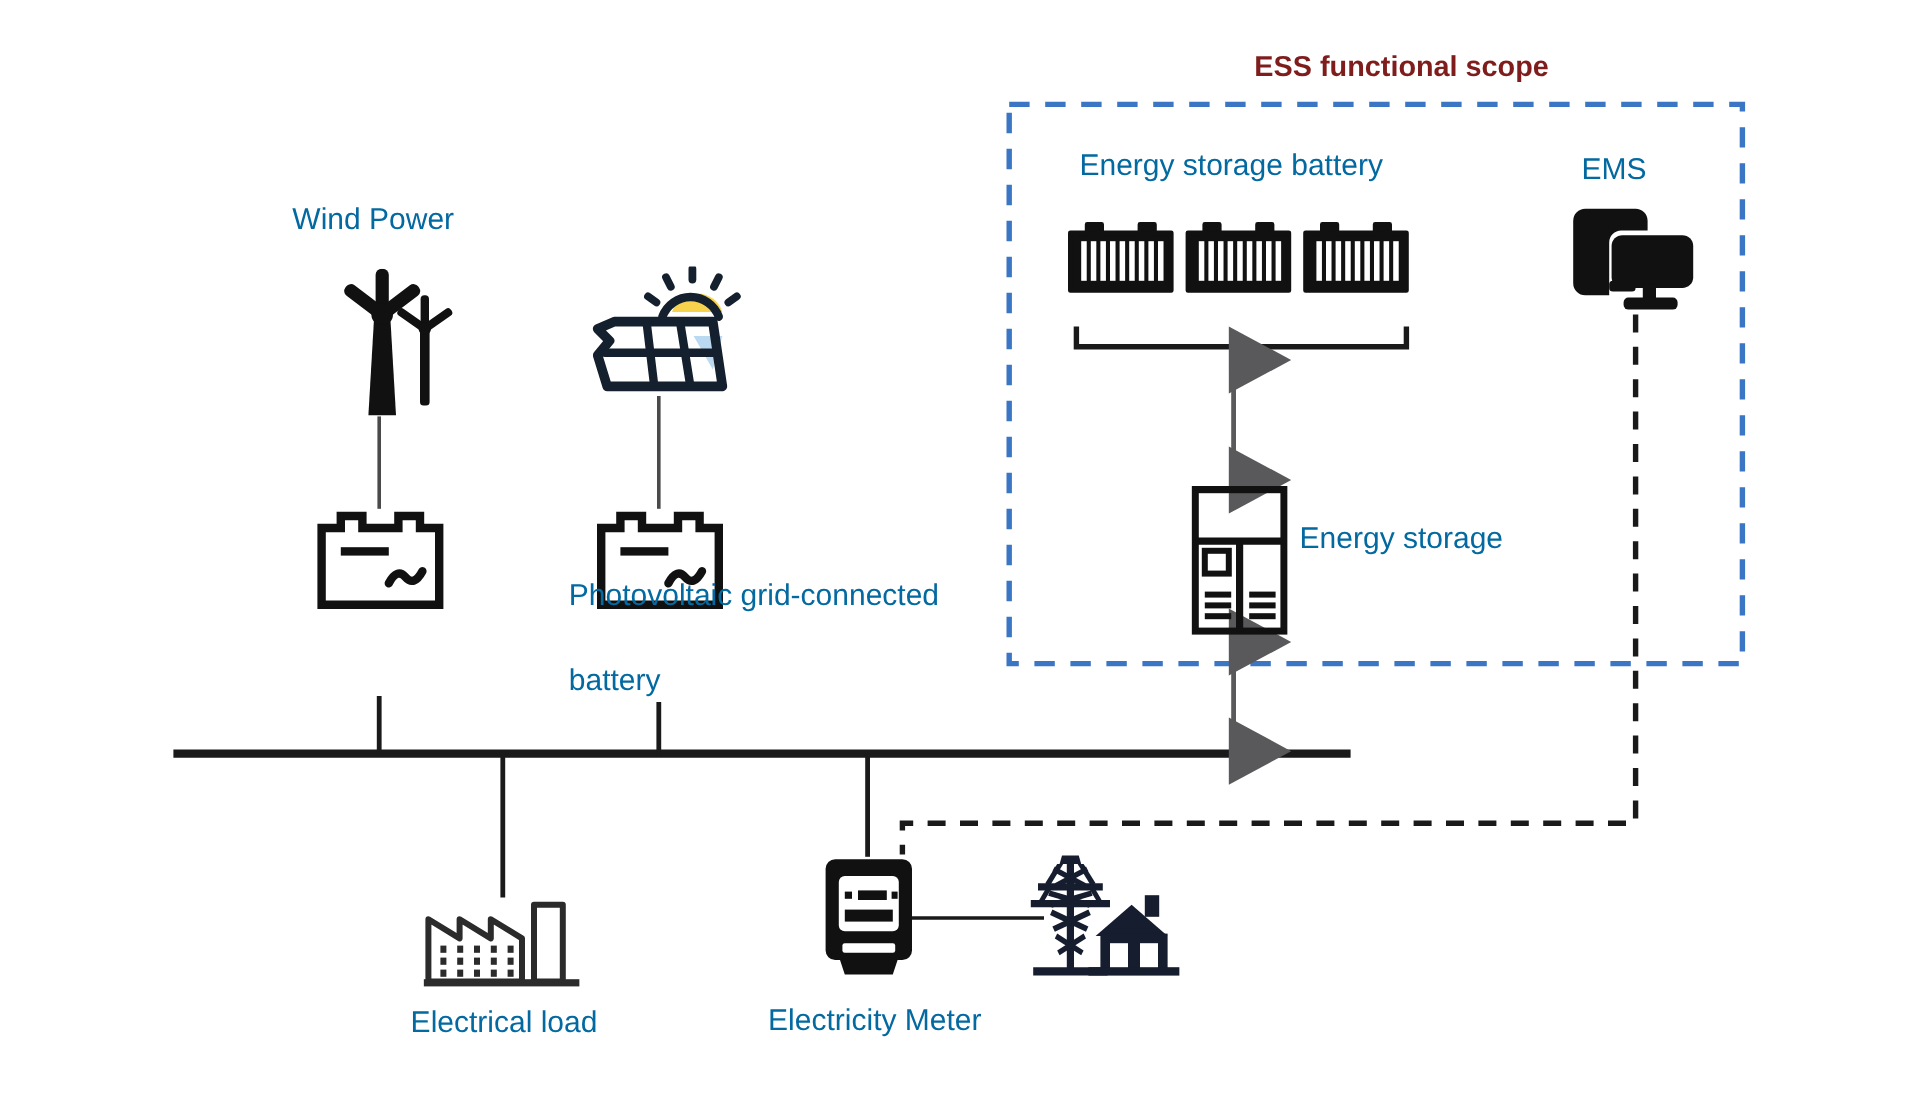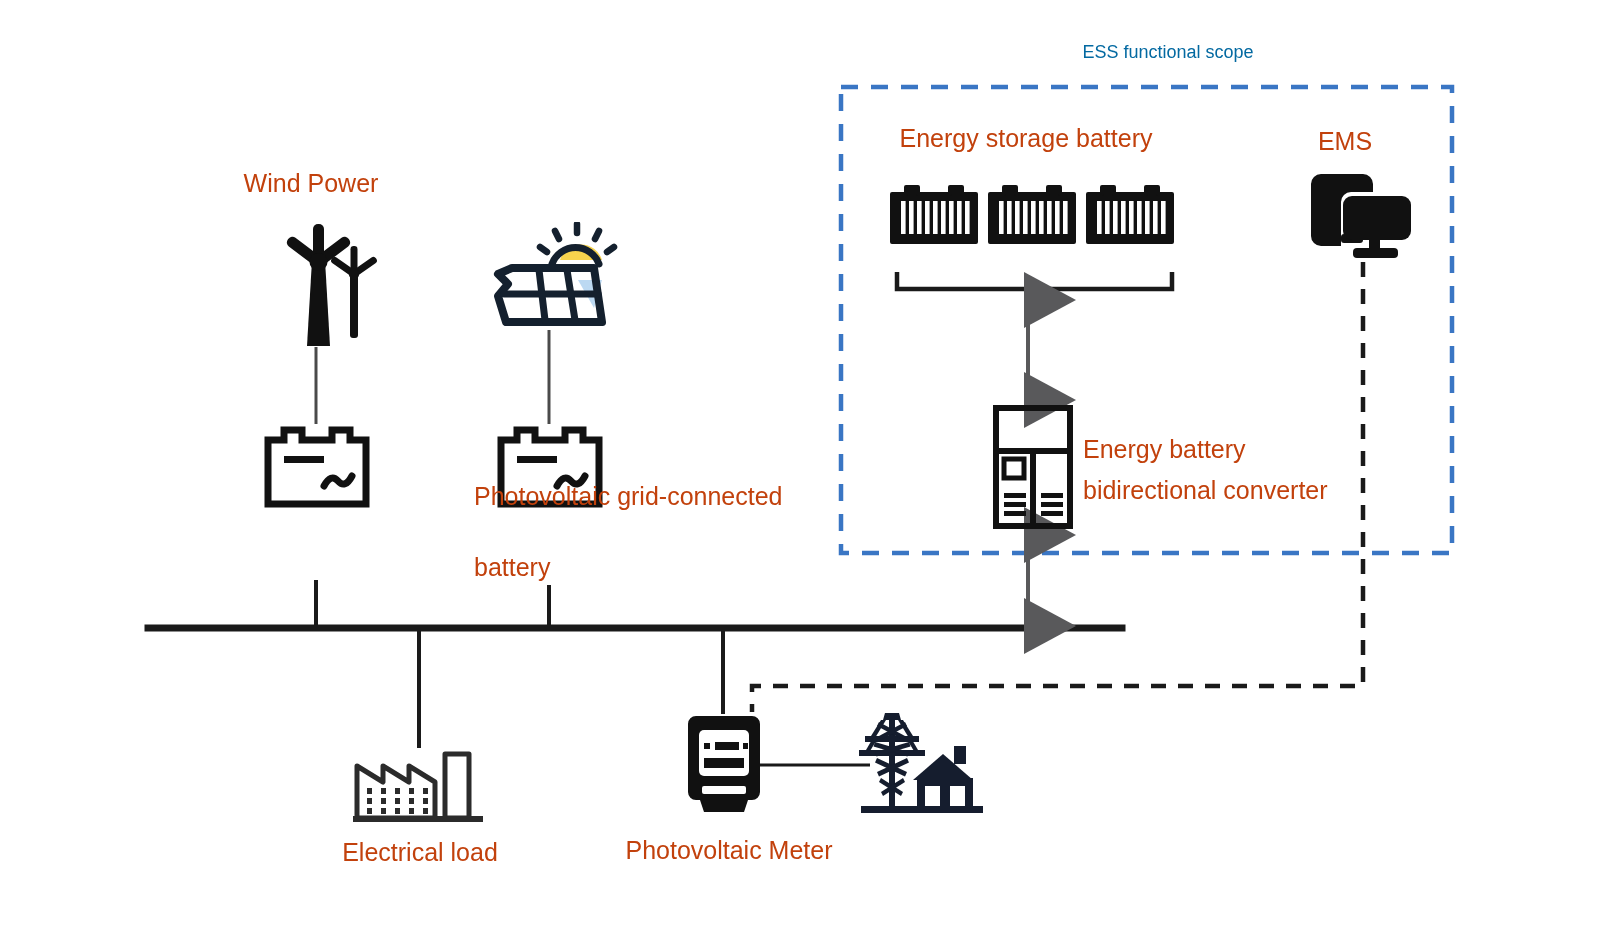--- a/index.html
+++ b/index.html
@@ -1,22 +1,22 @@
 <!DOCTYPE html>
 <html><head>
 <meta charset="utf-8">
 <style>
   html,body{margin:0;padding:0;background:#ffffff;}
   body{width:1599px;height:926px;position:relative;overflow:hidden;
        font-family:"Liberation Sans","DejaVu Sans",sans-serif;color:#111111;}
   .stage{position:absolute;inset:0;}
   svg.layer{position:absolute;left:0;top:0;width:1599px;height:926px;overflow:visible;}
-  .lbl{position:absolute;white-space:pre;line-height:1.28;color:#c2410c;}
+  .lbl{position:absolute;white-space:pre;line-height:1.28;color:#0369a1;}
   .lbl.c{transform:translateX(-50%);text-align:center;}
-  .t-title{font-size:18px;color:#0369a1;font-weight:400;}
+  .t-title{font-size:24px;color:#7f1d1d;font-weight:700;}
   .t-node{font-size:25px;}
   .ico{position:absolute;}
 </style>
 </head>
 <body>
 
 <div class="stage">
 
   <svg class="layer" viewBox="0 0 1599 926">
     <defs>
@@ -262,21 +262,20 @@
 
 
   <div class="lbl c t-node" style="left:1026px;top:122px">Energy storage battery</div>
 
   <div class="lbl c t-node" style="left:1345px;top:125px">EMS</div>
 
 
   <div class="lbl t-node" style="left:474px;top:480px">Photovoltaic grid-connected</div>
   <div class="lbl t-node" style="left:474px;top:551px">battery</div>
 
-  <div class="lbl t-node" style="left:1083px;top:433px">Energy battery</div>
-  <div class="lbl t-node" style="left:1083px;top:474px">bidirectional converter</div>
+  <div class="lbl t-node" style="left:1083px;top:433px">Energy storage</div>
 
   <div class="lbl c t-node" style="left:420px;top:836px">Electrical load</div>
 
-  <div class="lbl c t-node" style="left:729px;top:834px">Photovoltaic Meter</div>
+  <div class="lbl c t-node" style="left:729px;top:834px">Electricity Meter</div>
 
 
 </div>
 
 </body></html>

